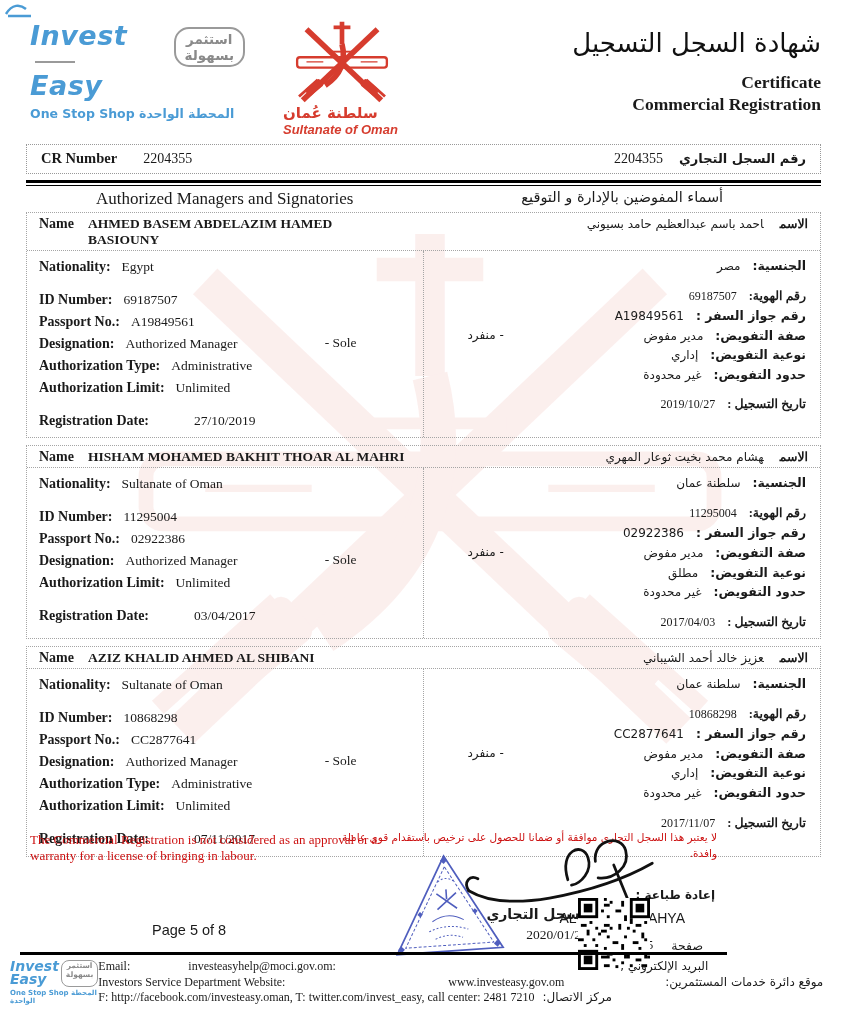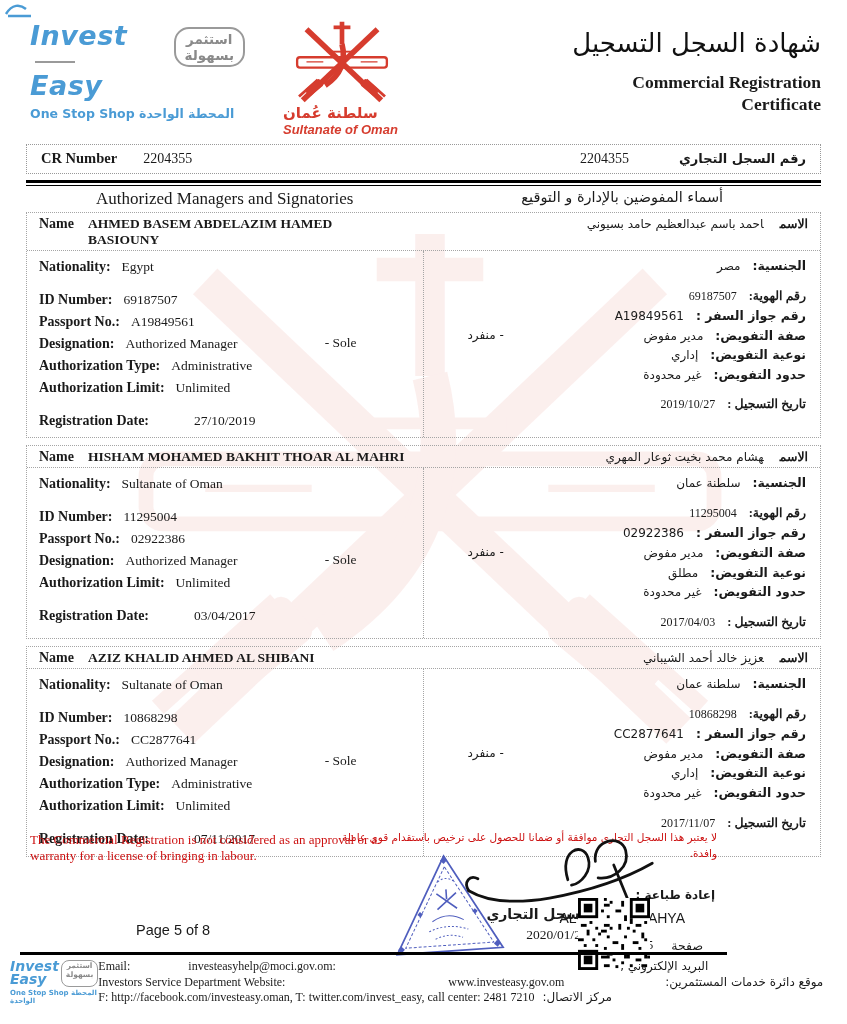--- a/index.html
+++ b/index.html
@@ -71,21 +71,21 @@
              line-height:1.5; text-align:right; }
   .reprint-label { position:absolute; top:62px; right:28px; font-size:12px; font-weight:bold; }
   .reprint-name { position:absolute; top:84px; right:58px; font-size:14px; font-family:"Liberation Sans", sans-serif; }
   .page-ar { position:absolute; top:112px; right:40px; font-size:12.5px; display:flex; gap:18px; direction:rtl; }
   .qr { position:absolute; top:72px; left:578px; }
   .stamp { position:absolute; top:26px; left:388px; transform:rotate(-4deg); opacity:0.9; }
   .signature { position:absolute; top:6px; left:458px; }
   .sign-label { position:absolute; top:80px; left:462px; width:190px; text-align:center;
                 font-weight:bold; font-size:14px; }
   .sign-date { position:absolute; top:101px; left:462px; width:190px; text-align:center; font-size:13.5px; }
-  .page-num { position:absolute; top:96px; left:136px; font-size:14.5px; font-family:"Liberation Sans", sans-serif; }
+  .page-num { position:absolute; top:96px; left:152px; font-size:14.5px; font-family:"Liberation Sans", sans-serif; }
   .bline { position:absolute; top:126px; left:20px; right:16px; border-top:3px solid #000; }
   .contact { position:absolute; top:132px; left:10px; right:14px; display:flex; }
   .mini-logo { width:105px; padding-top:2px; }
   .mini-logo .m-en { font-family:"DejaVu Sans", sans-serif; font-weight:bold; font-style:italic;
                      color:#4a9bd5; font-size:14px; line-height:0.95; }
   .mini-row { display:flex; }
   .mini-logo .m-ar { border:1px solid #9a9a9a; border-radius:8px; padding:0 4px; margin-left:2px;
                      color:#8a8a8a; font-weight:bold; font-size:7.5px; line-height:1.2; text-align:center; }
   .mini-logo .m-tag { color:#4a9bd5; font-family:"DejaVu Sans", sans-serif; font-weight:bold; font-size:7px; margin-top:2px; }
   .contact-lines { flex:1; font-size:12px; line-height:1.3; padding-top:1px; }
@@ -145,32 +145,32 @@
       <svg width="118" height="86" viewBox="0 0 120 92">
         <use href="#emblem-shape"></use>
       </svg>
       <div class="emblem-callig ar">سلطنة عُمان</div>
       <div class="emblem-caption">Sultanate of Oman</div>
     </div>
 
     <div class="titles">
       <div class="title-ar ar">شهادة السجل التسجيل</div>
       <div class="title-en">
+        <div>Certificate</div>
         <div>Commercial Registration</div>
-        <div>Certificate</div>
       </div>
     </div>
   </header>
 
   <div class="cr-row">
     <b>CR Number</b>
     <span class="cr-val-en">2204355</span>
     <span class="cr-right">
       <span>2204355</span>
-      <b class="ar" style="font-size:13px;margin-left:34px;">رقم السجل التجاري</b>
+      <b class="ar" style="font-size:13px;">رقم السجل التجاري</b>
     </span>
   </div>
   <div class="dline"></div>
 
   <div class="section-title">
     <div class="en">Authorized Managers and Signatories</div>
     <div class="arx ar">أسماء المفوضين بالإدارة و التوقيع</div>
   </div>
 
   <svg class="watermark" viewBox="0 0 120 92" preserveAspectRatio="xMidYMid meet">

